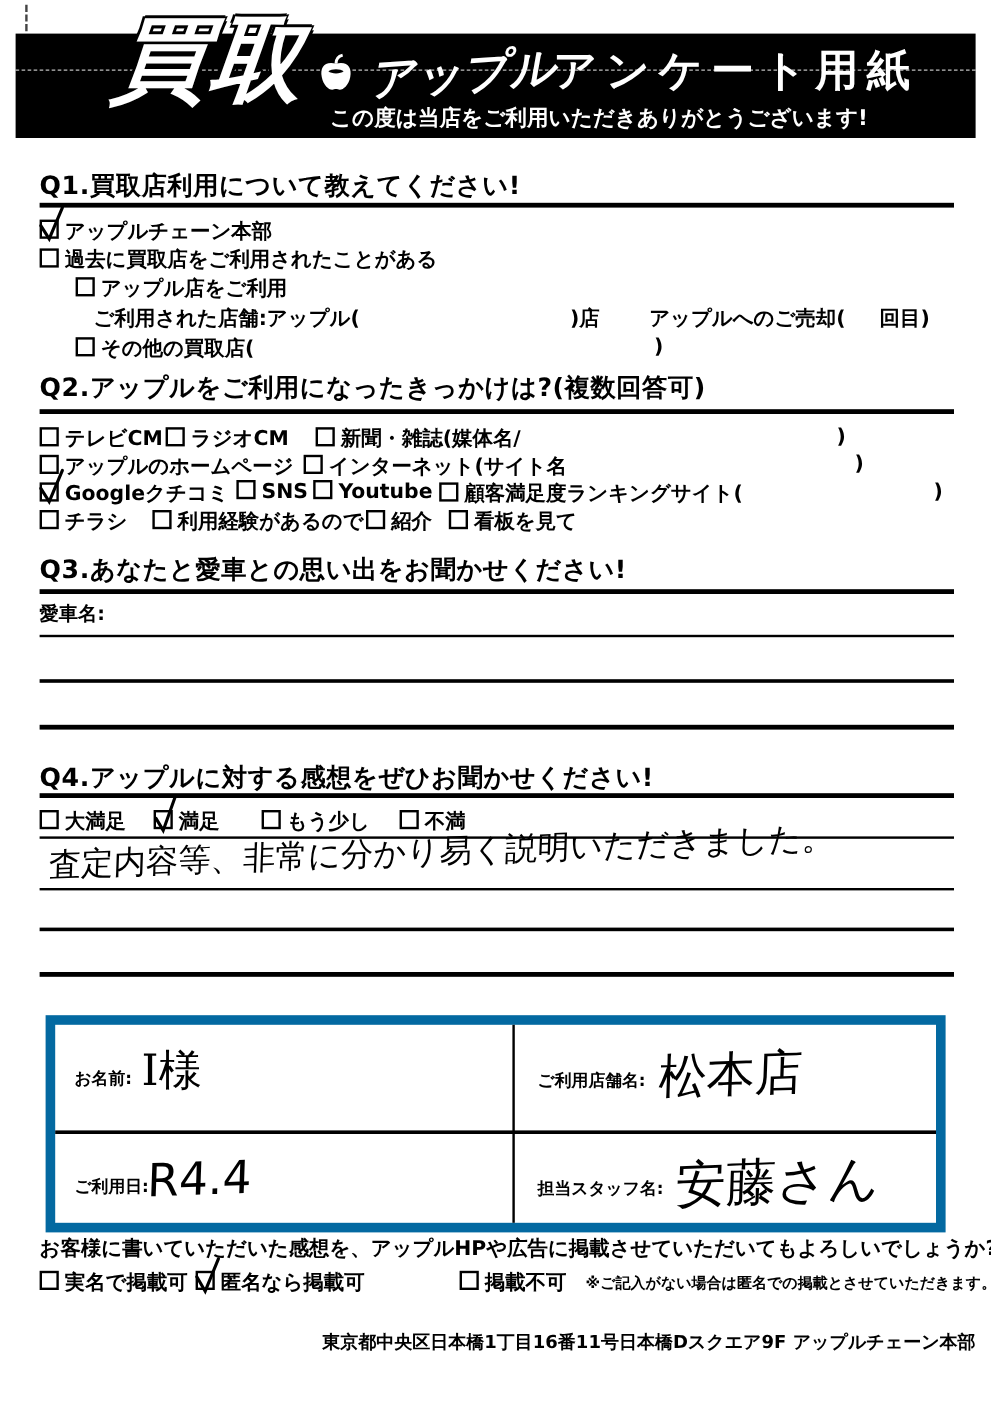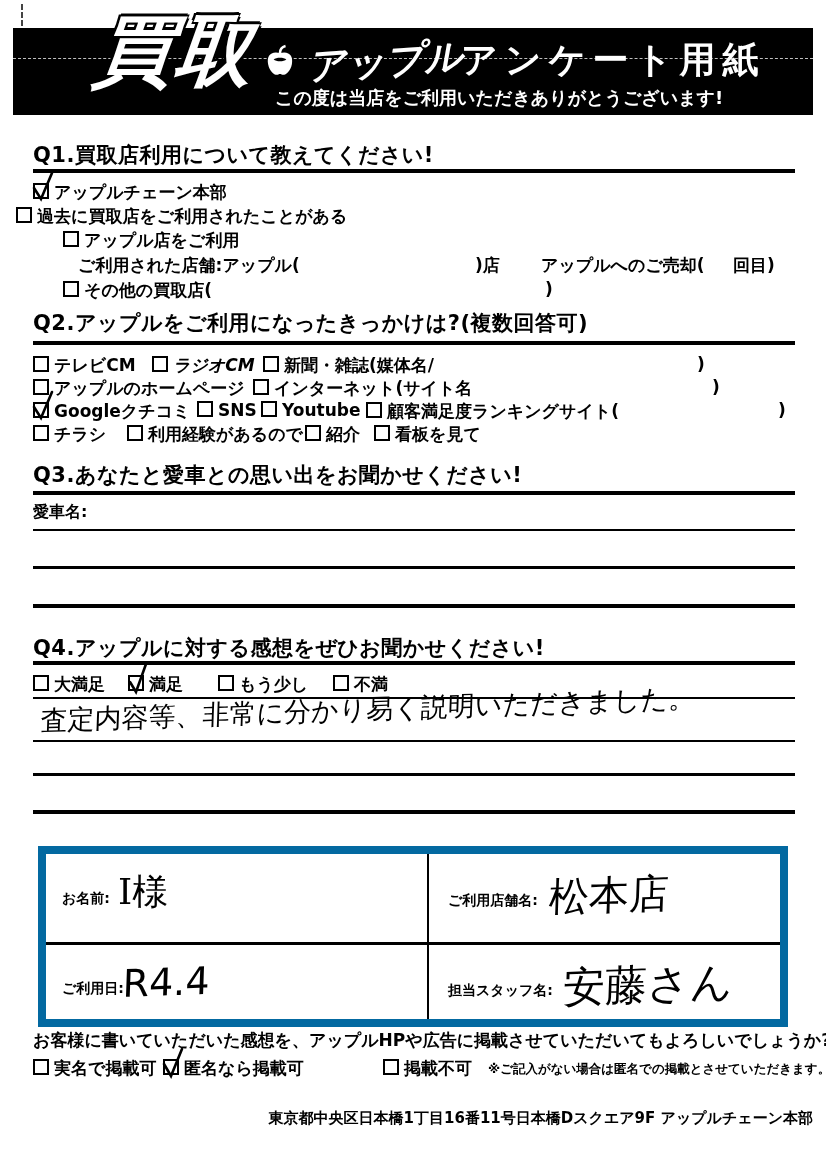--- a/index.html
+++ b/index.html
@@ -80,21 +80,21 @@
   <div class="rule" style="top:169px; height:4px;"></div>
 
   <div class="row" style="top:181px;">
     <span class="item" style="left:33px;">
       <span class="cb"><svg class="check" viewBox="0 0 24 32">
             <path d="M3 18 L10 29 L21 3"></path>
           </svg></span><span>アップルチェーン本部</span>
     </span>
   </div>
   <div class="row" style="top:205px;">
-    <span class="item" style="left:16px;font-family:Liberation Serif, serif;">
+    <span class="item" style="left:33px;font-family:Liberation Serif, serif;">
       <span class="cb"></span><span>過去に買取店をご利用されたことがある</span>
     </span>
   </div>
   <div class="row" style="top:229px;">
     <span class="item" style="left:63px;">
       <span class="cb"></span><span>アップル店をご利用</span>
     </span>
   </div>
   <div class="row" style="top:254px;">
     <span class="item" style="left:78px;">ご利用された店舗:アップル(</span>
@@ -110,21 +110,21 @@
     <span class="item" style="left:545px;">)</span>
   </div>
 
   <div class="abs qtitle" style="left:33px; top:309px;">Q2.アップルをご利用になったきっかけは?(複数回答可)</div>
   <div class="rule" style="top:341px; height:4px;"></div>
 
   <div class="row" style="top:354px;">
     <span class="item" style="left:33px;">
       <span class="cb"></span><span>テレビCM</span>
     </span>
-    <span class="item" style="left:152px;font-style:italic;">
+    <span class="item" style="left:138px;">
       <span class="cb"></span><span>ラジオCM</span>
     </span>
     <span class="item" style="left:263px;">
       <span class="cb"></span><span>新聞・雑誌(媒体名/</span>
     </span>
     <span class="item" style="left:697px;">)</span>
   </div>
   <div class="row" style="top:377px;">
     <span class="item" style="left:33px;">
       <span class="cb"></span><span>アップルのホームページ</span>

